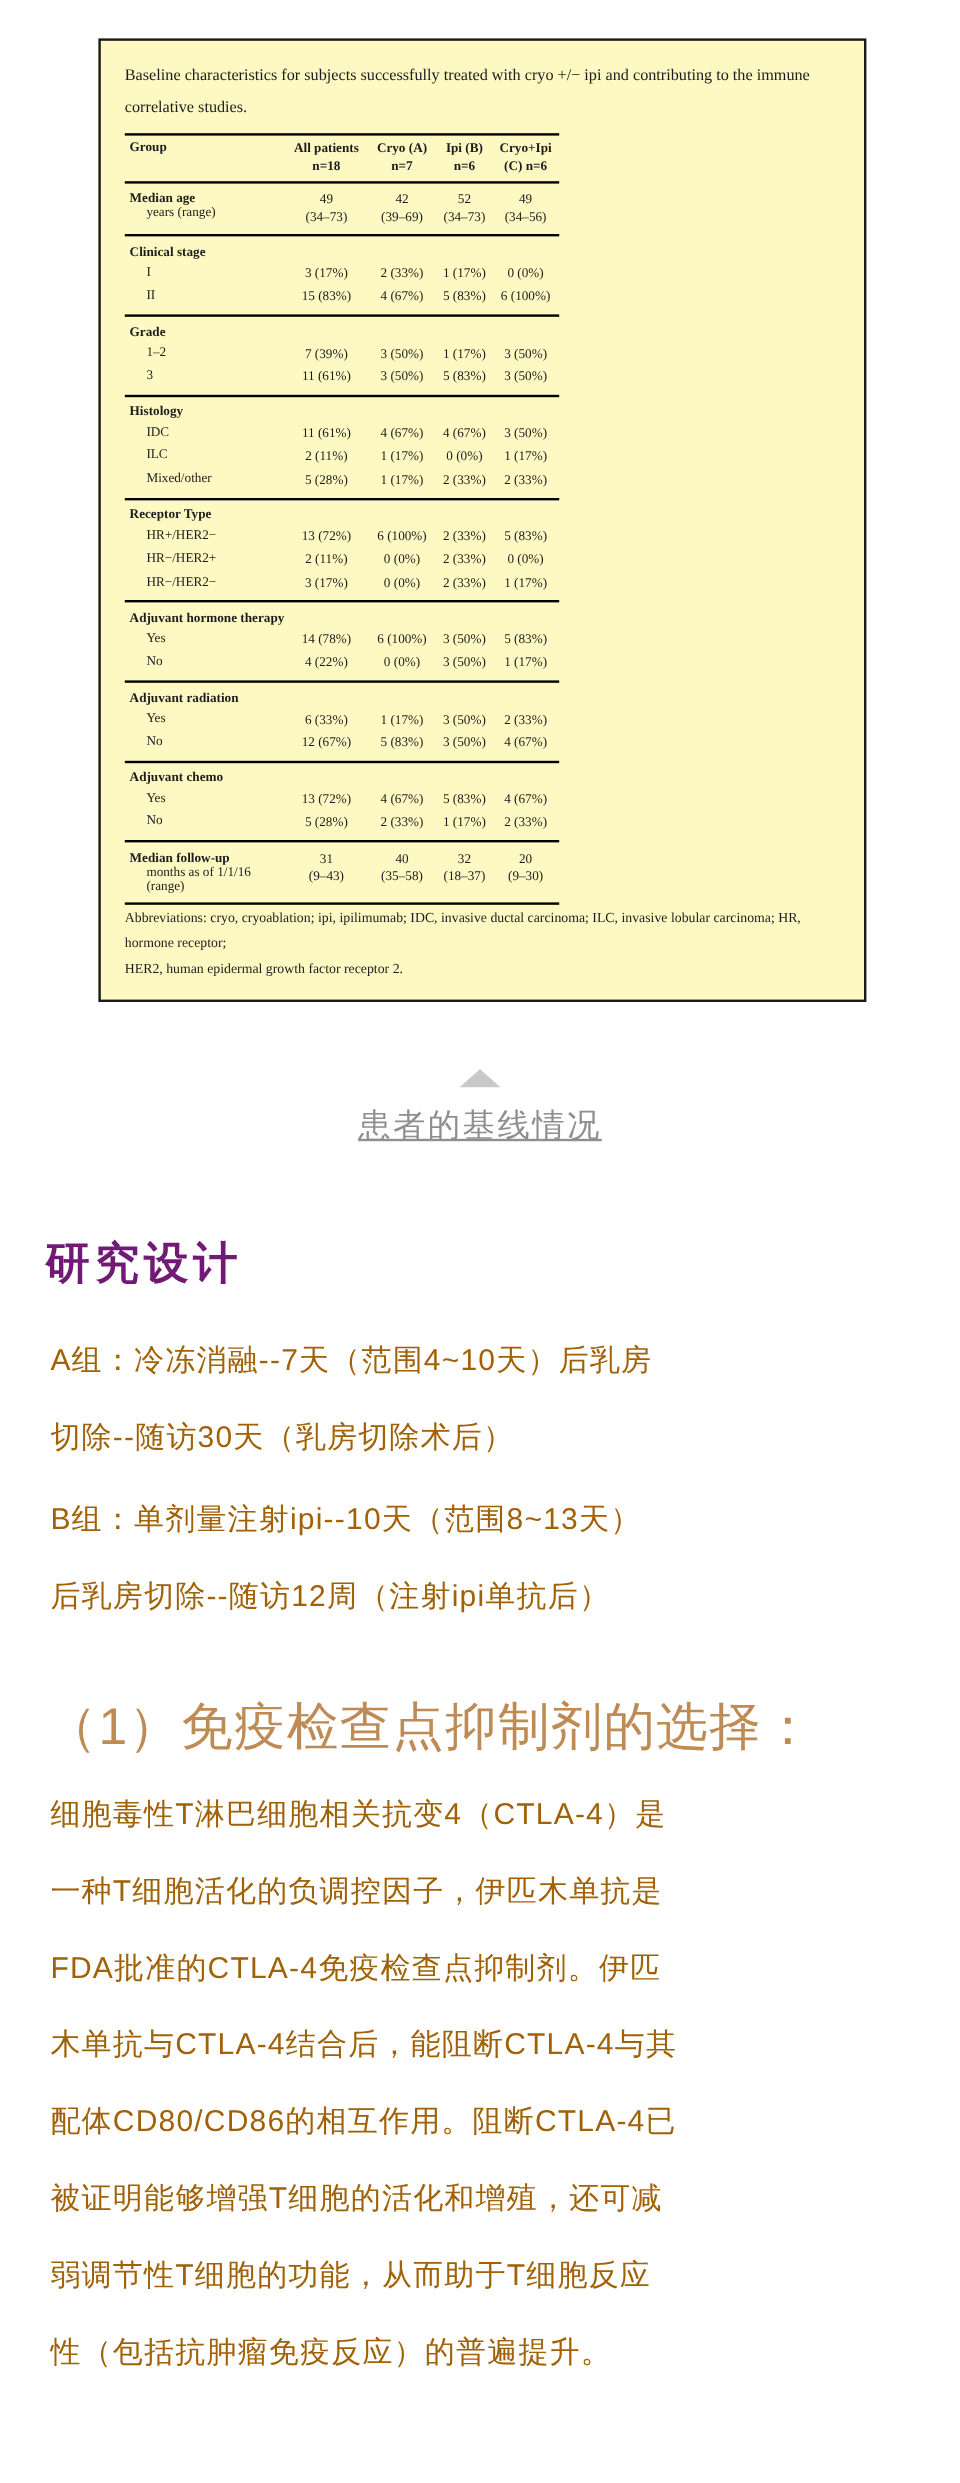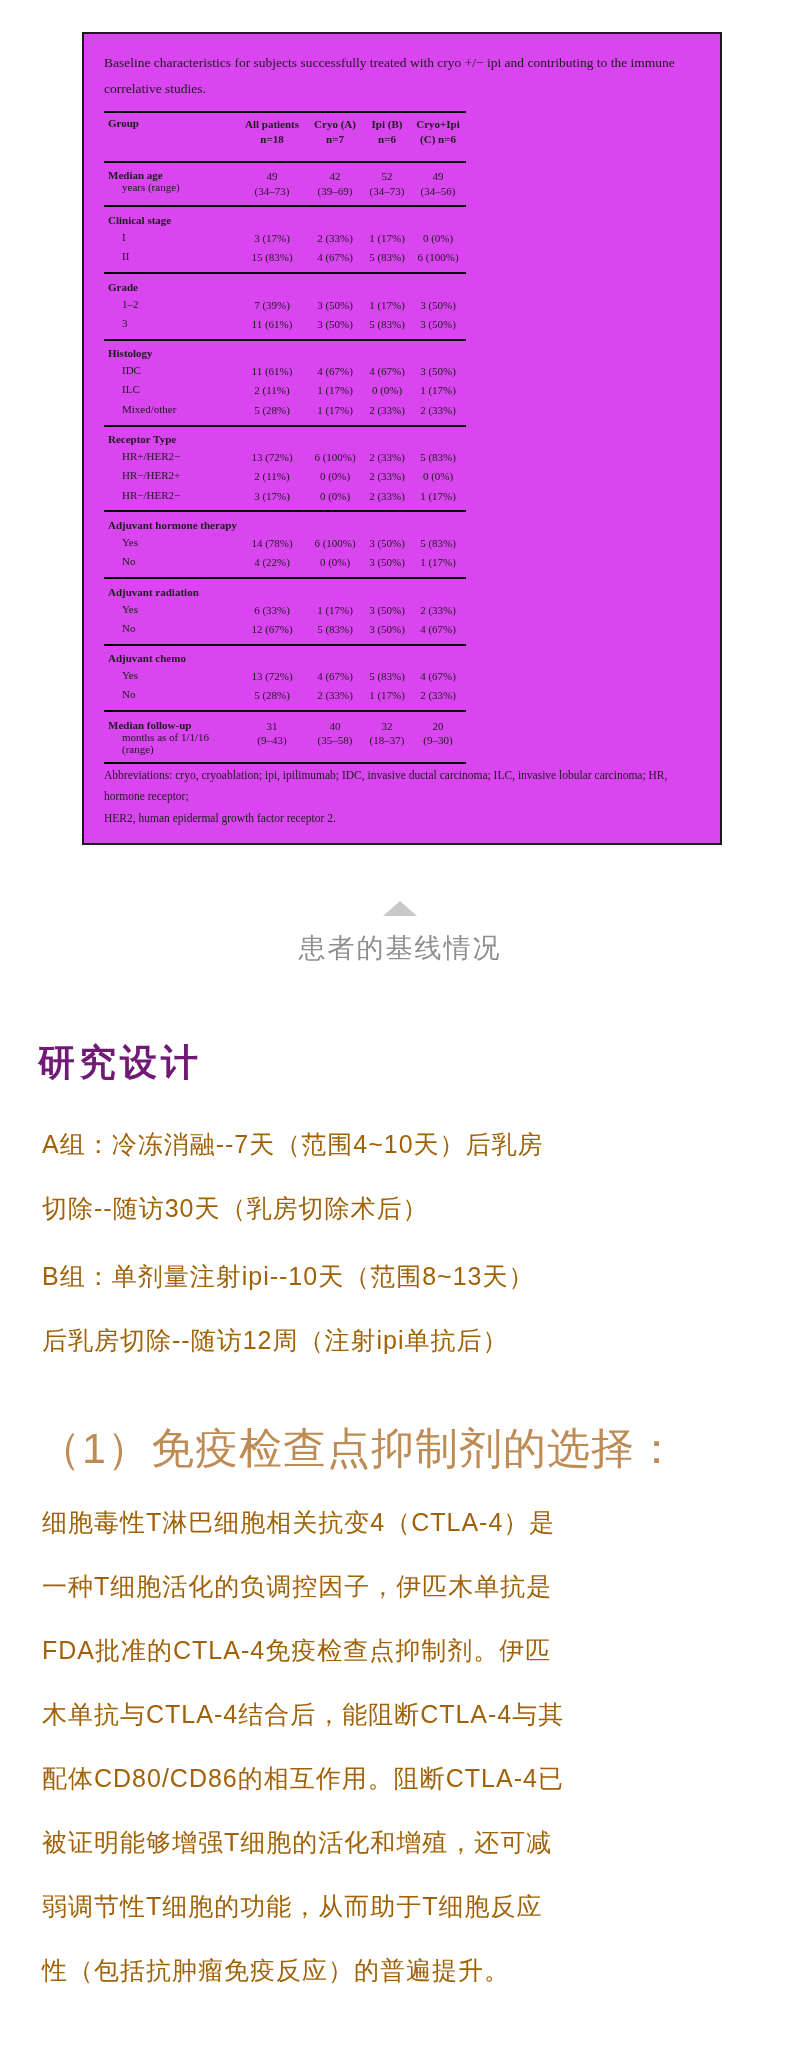--- a/index.html
+++ b/index.html
@@ -11,34 +11,34 @@
 
   
   .fig-box {
     margin:32px 0 0 82px;
     width:640px;
     box-sizing:border-box;
     border:2px solid #1a1a1a;
     padding:16px 18px 14px 20px;
     font-family:"Liberation Serif","DejaVu Serif",serif;
     color:#1c1c1c;
-    background:#d946ef;
+    background:#fef9c3;
   }
   .fig-title {
     font-size:13.5px;
     line-height:1.9;
     white-space:pre-line;
     margin:0 0 10px 0;
   }
   .tbl { width:362px; font-size:11px; }
   .t-head {
     display:flex;
     border-top:2px solid #000;
     border-bottom:2px solid #000;
-    padding:4px 0 15px 0;
+    padding:4px 0 5px 0;
     font-weight:bold;
     align-items:flex-start;
     justify-content:space-between;
   }
   .c0 { flex:0 0 134px; box-sizing:border-box; padding-left:4px; }
   .cv { text-align:center; white-space:pre-line; line-height:1.3; }
   .c1 { flex:0 0 68px; } .c2 { flex:0 0 58px; } .c3 { flex:0 0 46px; } .c4 { flex:0 0 56px; }
   .t-section { border-bottom:2px solid #000; padding:4px 0 5px 0; }
   .t-srow { display:flex; padding:2.5px 0; align-items:flex-start; }
   .sec-label { font-weight:bold; }
@@ -58,20 +58,21 @@
     border-right:17px solid transparent;
     border-bottom:15px solid #c8c8c8;
     margin:56px auto 0 auto;
   }
   .fig-caption {
     text-align:center;
     font-size:27px;
     color:#8f8f8f;
     letter-spacing:2px;
     margin-top:14px;
+    text-decoration:underline;
   }
 
   
   .article { padding:0 38px; }
   .sec-title {
     font-family:Liberation Sans, sans-serif;
     font-weight:bold;
     font-size:37px;
     letter-spacing:4px;
     color:#701a75;

